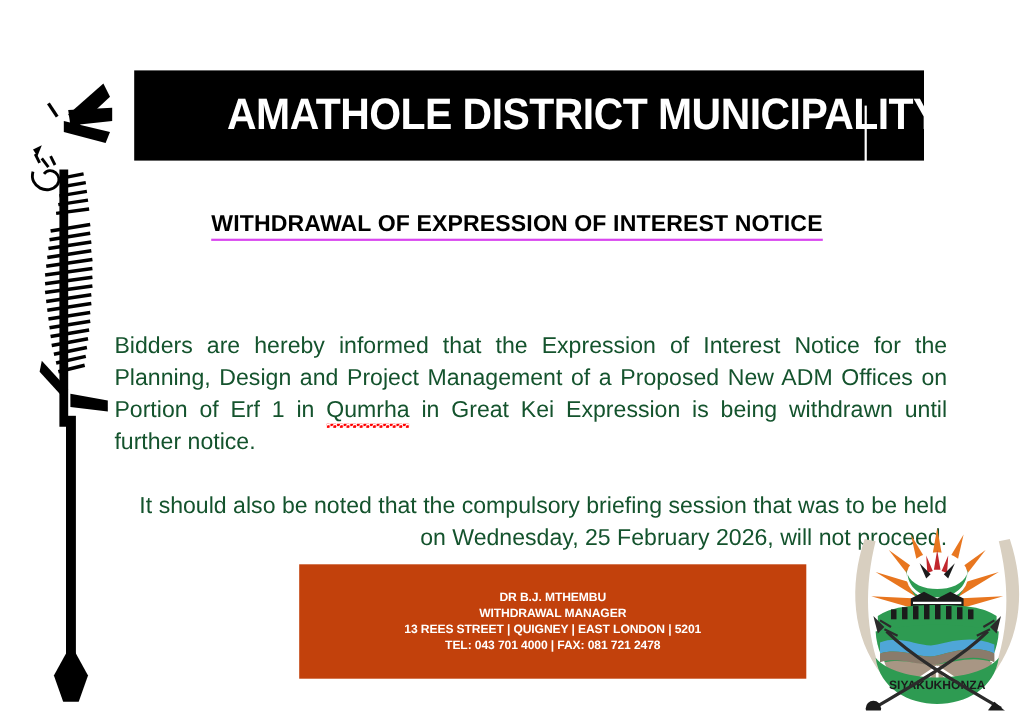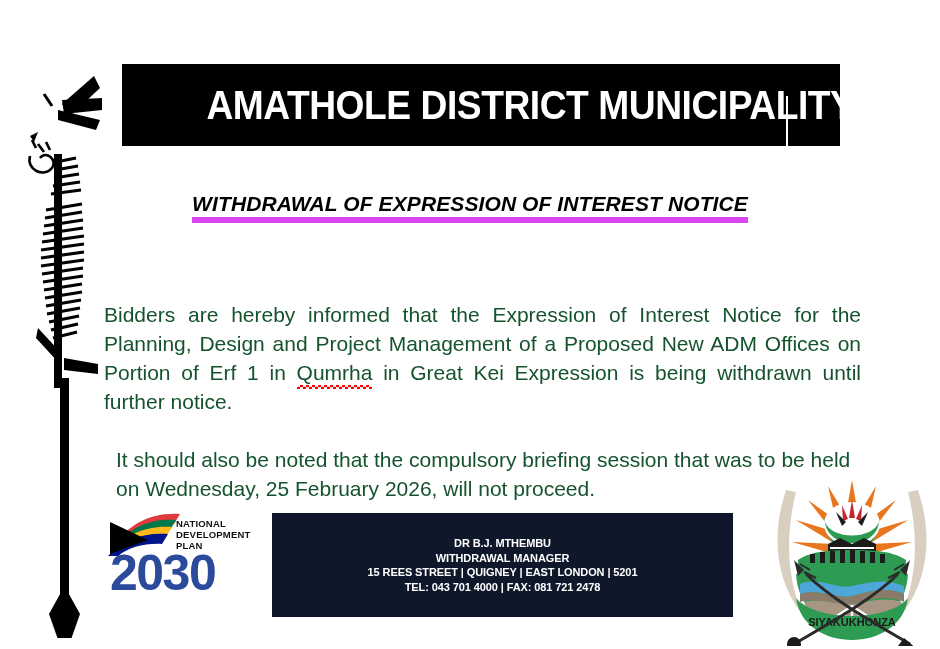--- a/index.html
+++ b/index.html
@@ -68,42 +68,40 @@
     left: 0;
     top: 192px;
     width: 940px;
     text-align: center;
     font-size: 21px;
     font-weight: bold;
     color: #000000;
     letter-spacing: 0.1px;
   }
   .subtitle span {
-    border-bottom: 6px solid #d946ef;
+    border-bottom: 2px solid #d946ef;
     padding-bottom: 2px;
-    font-style: italic;
   }
 
   
   .body-block {
     position: absolute;
     left: 104px;
     top: 300px;
     width: 757px;
   }
   .para {
     font-size: 21px;
     line-height: 29px;
     color: #14532d;
     text-align: justify;
     margin: 0;
   }
   .para.last-left {
-    text-align: left;
-    margin-left: 12px;
+    text-align: right;
   }
   .para + .para {
     margin-top: 29px;
   }
   .misspelled {
     position: relative;
     display: inline-block;
   }
   .misspelled::after {
     content: "";
@@ -148,21 +146,21 @@
     line-height: 50px;
   }
 
   
   .contact-box {
     position: absolute;
     left: 272px;
     top: 513px;
     width: 461px;
     height: 104px;
-    background: #0f172a;
+    background: #c2410c;
     display: flex;
     flex-direction: column;
     align-items: center;
     justify-content: center;
   }
   .contact-line {
     color: #ffffff;
     font-size: 11px;
     font-weight: bold;
     line-height: 14.5px;
@@ -249,42 +247,25 @@
 
   <div class="subtitle">
     <span>WITHDRAWAL OF EXPRESSION OF INTEREST NOTICE</span>
   </div>
 
   <div class="body-block">
     <p class="para"><span>Bidders are hereby informed that the Expression of Interest Notice for the Planning, Design and Project Management of a Proposed New ADM Offices on Portion of Erf 1 in </span><span class="misspelled">Qumrha</span><span> in Great Kei Expression is being withdrawn until further notice.</span></p>
     <p class="para last-left">It should also be noted that the compulsory briefing session that was to be held on Wednesday, 25 February 2026, will not proceed.</p>
   </div>
 
-  <div class="ndp-logo">
-    <svg width="132" height="46" viewBox="0 0 132 46" style="position:absolute;left:0;top:0;">
-      <path d="M4 40 C 18 14, 44 2, 72 4 L 66 14 C 44 13, 24 23, 12 42 Z" fill="#E03A3E"></path>
-      <path d="M4 42 C 18 18, 42 8, 68 10 L 62 20 C 42 19, 24 27, 12 44 Z" fill="#007749"></path>
-      <path d="M2 44 C 16 24, 40 15, 64 17 L 58 27 C 40 26, 22 33, 10 46 Z" fill="#FFB81C"></path>
-      <path d="M0 46 C 14 30, 36 22, 60 24 L 54 34 C 36 33, 18 38, 8 48 Z" fill="#001489"></path>
-      <path d="M2 12 L 40 30 L 2 44 Z" fill="#000000"></path>
-      <path d="M6 16 L 34 30 L 6 40 Z" fill="#FFFFFF"></path>
-      <path d="M4 14 L 37 30 L 4 42 Z" fill="#000000"></path>
-    </svg>
-    <div class="ndp-text">
-      <div>NATIONAL</div>
-      <div>DEVELOPMENT</div>
-      <div>PLAN</div>
-    </div>
-    <div class="ndp-2030">2030</div>
-  </div>
 
   <div class="contact-box">
     <div class="contact-line">DR B.J. MTHEMBU</div>
     <div class="contact-line">WITHDRAWAL MANAGER</div>
-    <div class="contact-line">15 REES STREET | QUIGNEY | EAST LONDON | 5201</div>
+    <div class="contact-line">13 REES STREET | QUIGNEY | EAST LONDON | 5201</div>
     <div class="contact-line">TEL: 043 701 4000 | FAX:  081 721 2478</div>
   </div>
 
   <div class="crest">
     <svg width="168" height="172" viewBox="0 0 168 172">
 
       <path d="M18 16 C 4 58, 6 104, 34 140 C 18 100, 18 58, 28 18 Z" fill="#D8CFC0"></path>
       <path d="M150 16 C 164 58, 162 104, 134 140 C 150 100, 150 58, 140 18 Z" fill="#D8CFC0"></path>
 
       <g fill="#E8761F">

